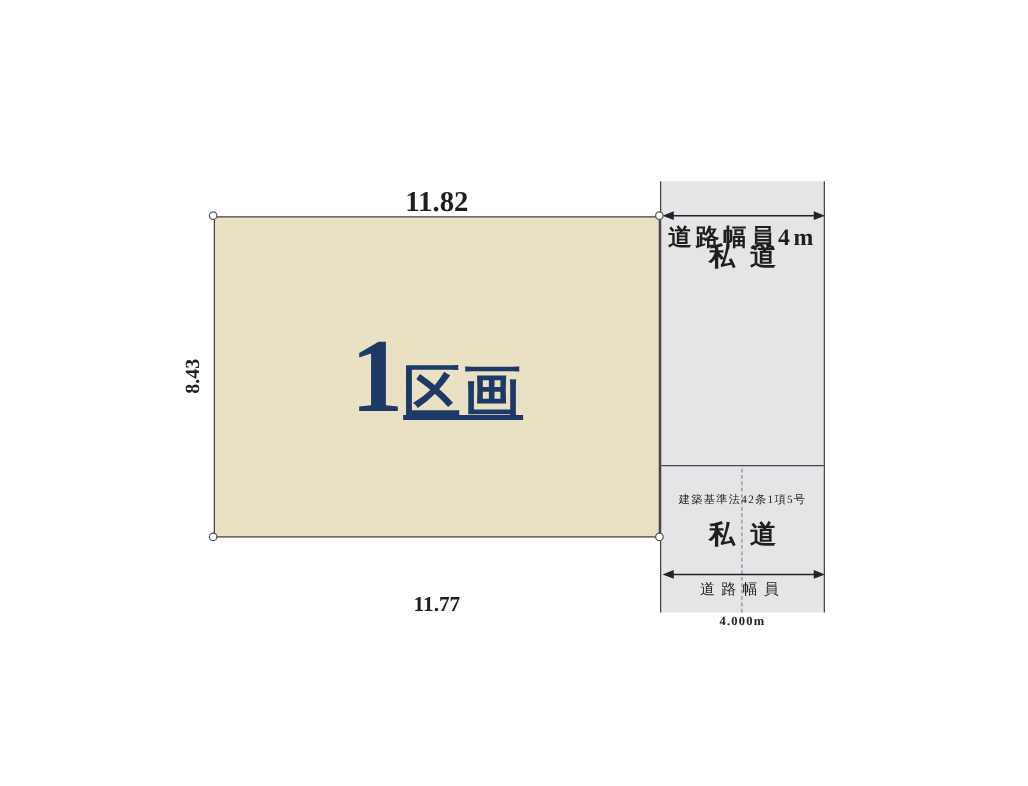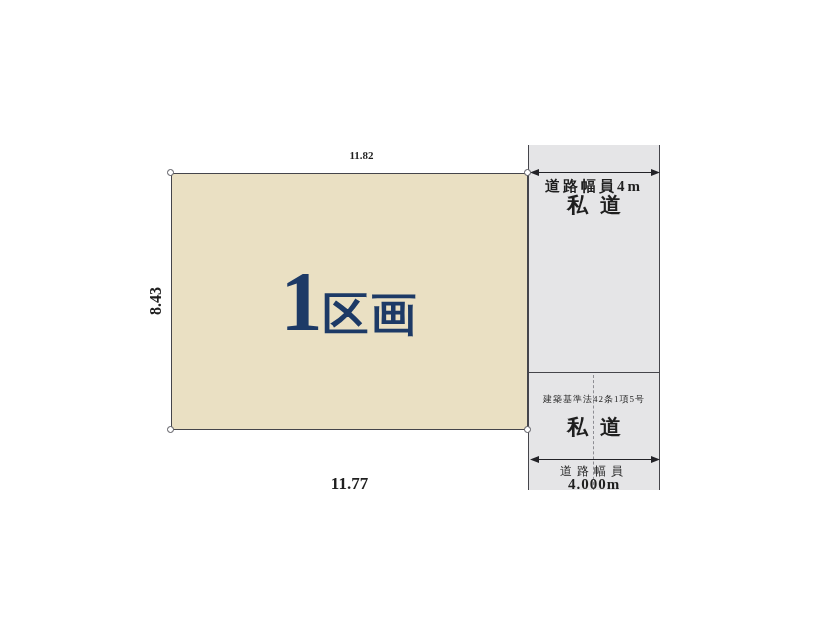--- a/index.html
+++ b/index.html
@@ -15,24 +15,24 @@
     font-family:"Liberation Serif","DejaVu Serif",serif;color:var(--text);
   }
   
   .plot{
     position:absolute;left:171px;top:173px;width:357px;height:257px;
     background:var(--plot_fill);border:1px solid var(--line);box-sizing:border-box;
     display:flex;align-items:center;justify-content:center;
   }
   .plot-label{white-space:nowrap;color:var(--plot_label);line-height:1;}
   .plot-num{font-size:84px;font-weight:bold;}
-  .plot-suffix{font-size:46px;font-weight:bold;letter-spacing:2px;}
+  .plot-suffix{font-size:46px;font-weight:bold;letter-spacing:2px;text-decoration:underline;}
   
   .dim{position:absolute;font-weight:bold;color:var(--text);text-align:center;white-space:nowrap;}
-  .dim-top{left:183px;top:149px;width:357px;font-size:11px;font-family:Liberation Serif, serif;}
+  .dim-top{left:171px;top:149px;width:357px;font-size:23px;font-family:Liberation Serif, serif;}
   .dim-bottom{left:171px;top:434px;width:357px;font-size:17px;margin-top:40px;}
   .dim-side{width:257px;height:20px;transform:rotate(-90deg);font-size:16px;}
   .dim-left{left:28px;top:291px;}
   .dim-right{left:410px;top:291px;}
   
   .corner{
     position:absolute;width:7px;height:7px;border:1px solid #55555c;border-radius:50%;
     background:#fff;box-sizing:border-box;z-index:5;
   }
   .c-tl{left:167px;top:169px;} .c-tr{left:524px;top:169px;}
@@ -40,27 +40,27 @@
   
   .road{
     position:absolute;left:528px;top:145px;width:132px;height:345px;
     background:var(--road_fill);
     border-left:1px solid var(--line);border-right:1px solid var(--line);
     box-sizing:border-box;
   }
   .road-divider{position:absolute;left:0;right:0;top:227px;border-top:1px solid var(--line);}
   .road-centerline{position:absolute;left:64px;top:230px;height:115px;border-left:1px dashed #8d8d93;}
   .road .txt{position:absolute;left:0;right:0;text-align:center;white-space:nowrap;}
-  .road-width-label{top:32px;font-size:15px;font-weight:bold;letter-spacing:3px;}
+  .road-width-label{top:32px;font-size:19px;font-weight:bold;letter-spacing:3px;}
   .road-name{font-size:21px;font-weight:bold;letter-spacing:12px;margin-right:-12px;}
   .road-name-upper{top:46px;}
   .road-name-lower{top:268px;}
   .law-label{top:248px;font-size:9px;font-weight:normal;letter-spacing:1px;}
   .road-width-caption{top:318px;font-size:12px;font-weight:normal;letter-spacing:5px;}
-  .road-width-value{top:331px;font-size:15px;font-weight:bold;letter-spacing:1px;}
+  .road-width-value{top:347px;font-size:10px;font-weight:bold;letter-spacing:1px;}
   .arrow{position:absolute;left:1px;width:130px;height:9px;}
   .arrow-upper{top:23px;}
   .arrow-lower{top:310px;}
 </style>
 </head>
 <body>
 
 <div class="canvas">
 
   <div class="plot">

